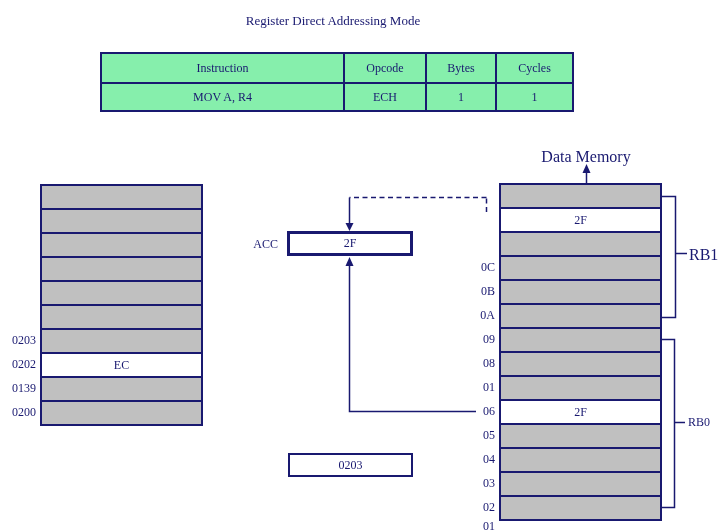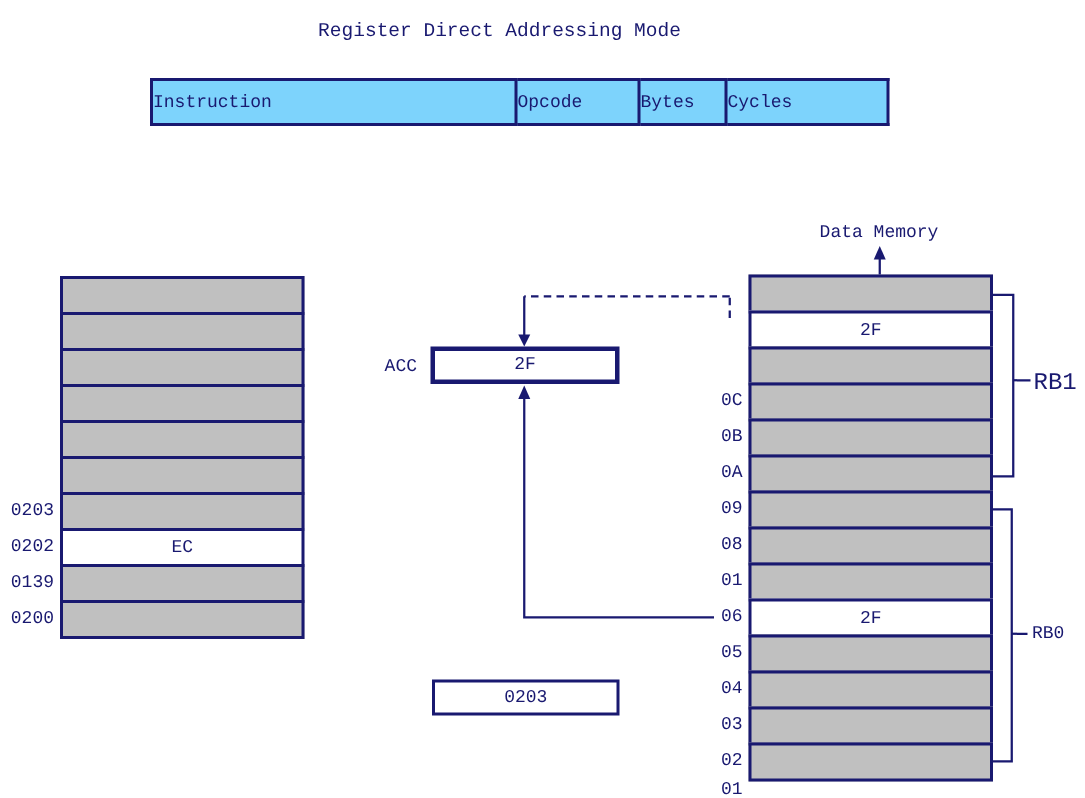--- a/index.html
+++ b/index.html
@@ -1,33 +1,33 @@
 <!DOCTYPE html>
 <html><head>
 <meta charset="utf-8">
 <style>
   * { margin:0; padding:0; box-sizing:border-box; }
   html,body { background:#ffffff; }
   #stage {
     position:relative; width:723px; height:532px; background:#ffffff;
-    font-family:Liberation Mono, monospace;
+    font-family:Liberation Serif, serif;
     color:#191970; font-size:12px; overflow:hidden;
   }
   .abs { position:absolute; }
   
   #title { top:13px; left:133px; width:400px; text-align:center; font-size:13px; }
   
   #itable { top:52px; left:100px; border-collapse:collapse; table-layout:fixed; }
   #itable td {
-    border:2px solid #191970; text-align:left; vertical-align:middle;
-    font-size:12px; color:#191970; background:#7dd3fc; padding:0;margin-left:44px;
+    border:2px solid #191970; text-align:center; vertical-align:middle;
+    font-size:12px; color:#191970; background:#86efac; padding:0;margin-left:44px;
   }
   #itable tr.hdr td { height:30px; }
   #itable tr.val td { height:28px; }
-  .c-instr { width:243px; } .c-op { width:82px; } .c-bytes { width:58px; } .c-cyc { width:108px; }
+  .c-instr { width:243px; } .c-op { width:82px; } .c-bytes { width:70px; } .c-cyc { width:77px; }
   
   .mblock { position:absolute; }
   .mrow {
     position:absolute; left:0; width:163px; height:26px;
     border:2px solid #191970; background:#c0c0c0;
     text-align:center; line-height:22px; font-size:12px;
   }
   .mrow.white { background:#ffffff; }
   
   .addr { position:absolute; height:24px; line-height:24px; text-align:right; font-size:12px; }
@@ -36,40 +36,46 @@
   
   .regbox {
     position:absolute; background:#ffffff; border:3px solid #191970;
     text-align:center; font-size:12px;
   }
   #accbox { left:287px; top:231px; width:126px; height:25px; line-height:19px; }
   #acclabel { left:236px; top:237px; width:42px; text-align:right; font-size:12px; }
   #pcbox { left:288px; top:453px; width:125px; height:24px; border-width:2px; line-height:20px; }
   #pclabel { left:288px; top:479px; width:125px; text-align:center; font-size:12px; }
   
-  #dmtitle { left:521px; top:148px; width:130px; text-align:center; font-size:12px; }
+  #dmtitle { left:521px; top:148px; width:130px; text-align:center; font-size:16px; }
   #rb1label { left:689px; top:246px; font-size:16px; }
   #rb0label { left:688px; top:415px; font-size:12px; }
   
   #wires { position:absolute; left:0; top:0; width:723px; height:532px; pointer-events:none; }
 </style>
 </head>
 <body>
 
 <div id="stage">
 
   <div id="title" class="abs">Register Direct Addressing Mode</div>
 
   <table id="itable" class="abs">
     <tbody>
         <tr class="hdr">
       <td class="c-instr">Instruction</td>
       <td class="c-op">Opcode</td>
       <td class="c-bytes">Bytes</td>
       <td class="c-cyc">Cycles</td>
+    </tr>
+    <tr class="val">
+      <td>MOV A, R4</td>
+      <td>ECH</td>
+      <td>1</td>
+      <td>1</td>
     </tr>
   </tbody>
     </table>
 
   <div class="mblock" style="left:40px; top:184px; width:163px; height:242px;">
     <div class="mrow" style="top:0px"><span></span></div>
     <div class="mrow" style="top:24px"><span></span></div>
     <div class="mrow" style="top:48px"><span></span></div>
     <div class="mrow" style="top:72px"><span></span></div>
     <div class="mrow" style="top:96px"><span></span></div>

